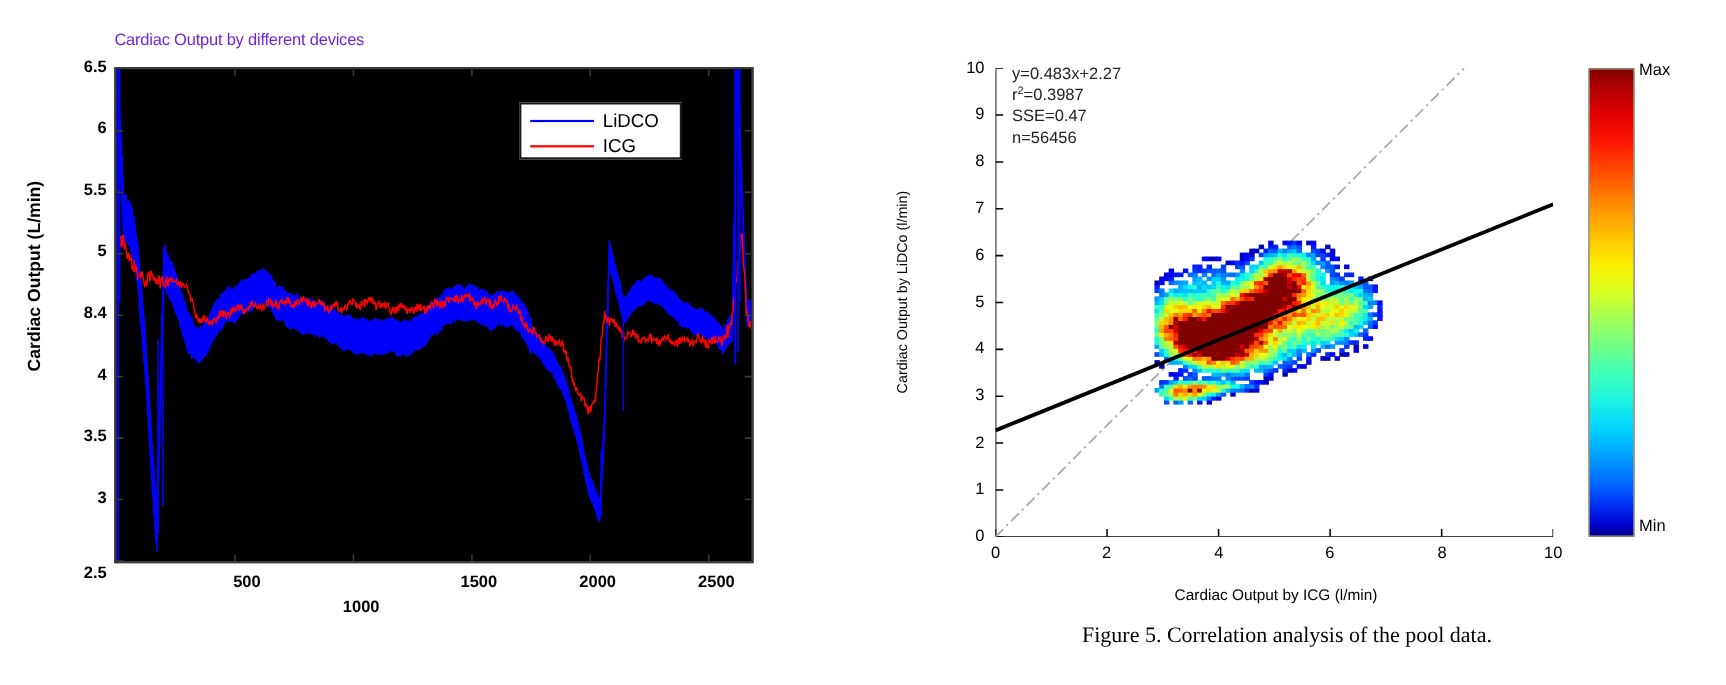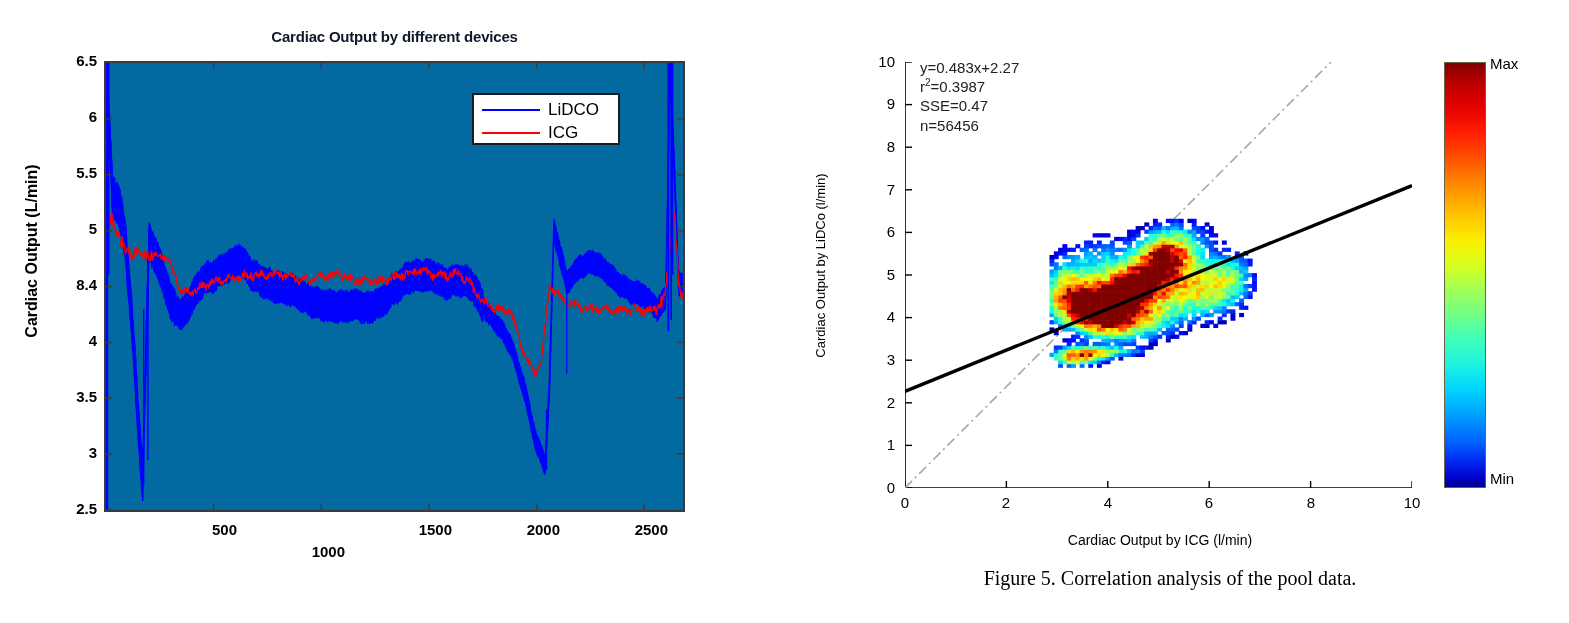--- a/index.html
+++ b/index.html
@@ -12,32 +12,32 @@
     position: relative;
     overflow: hidden;
   }
   .figure-root { position: absolute; inset: 0; }
 
   
   #left-panel { position: absolute; left: 0; top: 0; width: 760px; height: 623px; }
 
   #left-title {
     position: absolute; left: 104px; top: 28px; width: 581px;
-    text-align: center;
-    font-weight: bold; font-size: 15px; color: #0f172a;
+    text-align: left;
+    font-weight: normal; font-size: 15px; color: #6d28d9;
     letter-spacing: -0.2px;
     white-space: nowrap;
   }
 
   #left-plotbox {
     position: absolute; left: 104px; top: 61px;
     width: 581px; height: 451px;
     border: 2px solid #3b3b3b;
     box-sizing: border-box;
-    background: #0369a1;
+    background: #000000;
     overflow: hidden;
   }
   #left-plotbox svg { display: block; }
 
   .lx-tick { position: absolute; font-size: 15px; font-weight: bold; color: #000; text-align: right; }
   .ly-tick { position: absolute; font-size: 15px; font-weight: bold; color: #000; text-align: right; }
 
   #left-ylabel {
     position: absolute;
     left: -148px; top: 242px;
@@ -207,21 +207,21 @@
     </div>
 
     <div class="ly-tick" style="left:45px; top:52px; width:52px;">6.5</div>
     <div class="ly-tick" style="left:45px; top:108px; width:52px;">6</div>
     <div class="ly-tick" style="left:45px; top:164px; width:52px;">5.5</div>
     <div class="ly-tick" style="left:45px; top:220px; width:52px;">5</div>
     <div class="ly-tick" style="left:45px; top:276px; width:52px;">8.4</div>
     <div class="ly-tick" style="left:45px; top:332px; width:52px;">4</div>
     <div class="ly-tick" style="left:45px; top:388px; width:52px;">3.5</div>
     <div class="ly-tick" style="left:45px; top:444px; width:52px;">3</div>
-    <div class="ly-tick" style="left:45px; top:500px; width:52px;">2.5</div>
+    <div class="ly-tick" style="left:45px; top:512px; width:52px;">2.5</div>
 
     <div class="lx-tick" style="left:187px; top:521px; width:50px;">500</div>
     <div class="lx-tick" style="left:295px; top:543px; width:50px;">1000</div>
     <div class="lx-tick" style="left:402px; top:521px; width:50px;">1500</div>
     <div class="lx-tick" style="left:510px; top:521px; width:50px;">2000</div>
     <div class="lx-tick" style="left:618px; top:521px; width:50px;">2500</div>
 
     <div id="left-ylabel">Cardiac Output (L/min)</div>
   </div>
 

